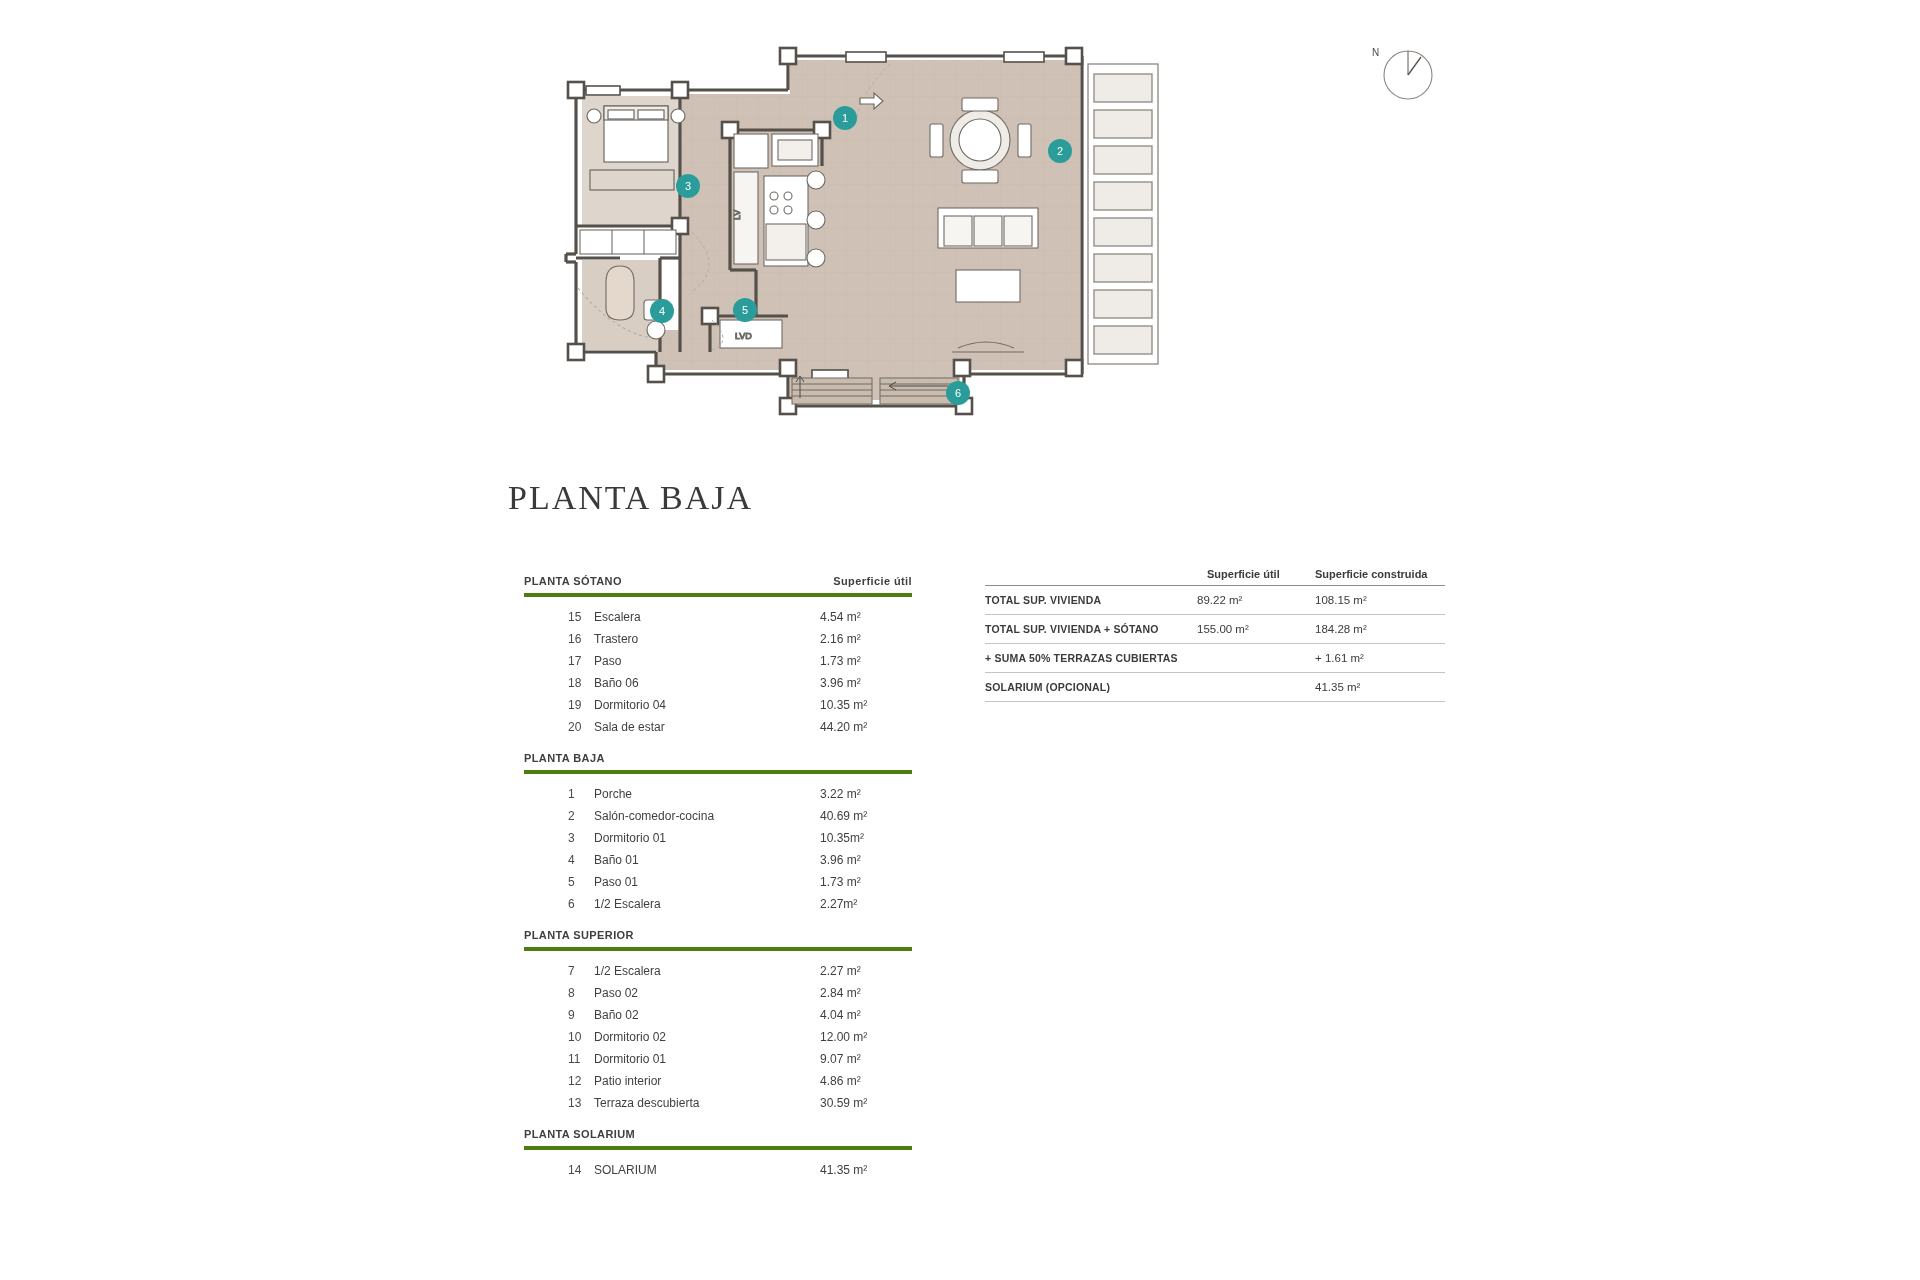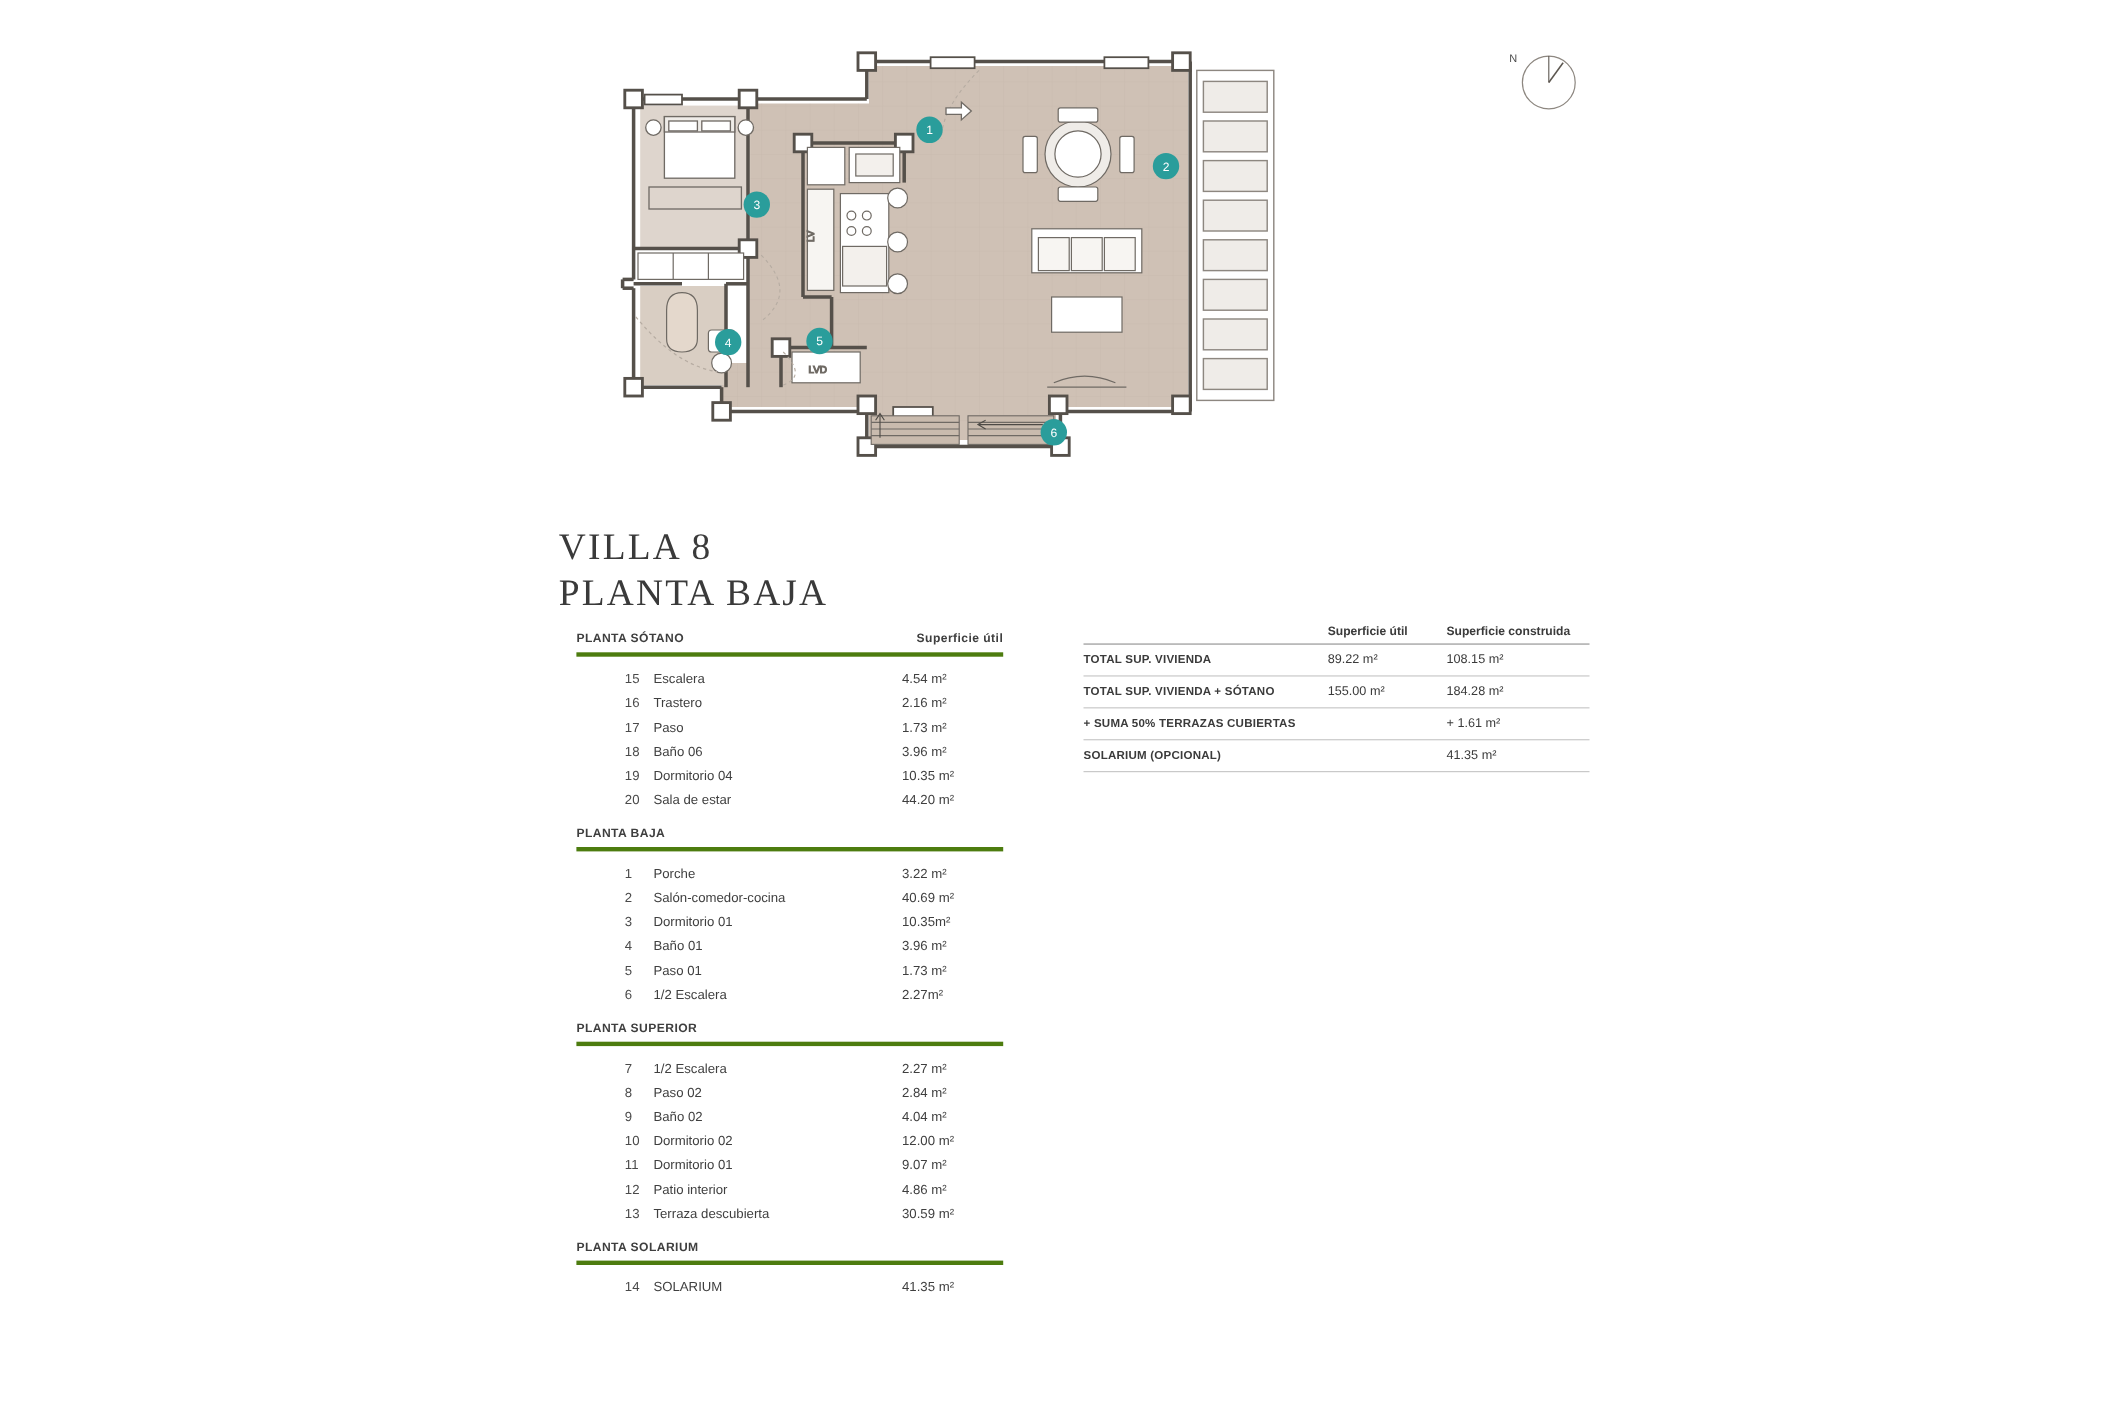--- a/index.html
+++ b/index.html
@@ -98,20 +98,21 @@
   }
   .totals-head .lbl { flex: 1; }
   .totals-head .c1 { width: 108px; text-align: left; }
   .totals-head .c2 { width: 130px; text-align: left; }
   .trow {
     display: flex;
     align-items: flex-start;
     padding: 8px 0 8px 0;
     border-top: 1px solid #c4c4c4;
     font-size: 11.5px;
+    gap: 10px;
   }
   .trow.first { border-top: 1px solid #8d8d8d; }
   .trow .lbl { flex: 1; font-weight: bold; font-size: 10.5px; letter-spacing: .2px; }
   .trow .c1 { width: 108px; flex: none; font-weight: normal; }
   .trow .c2 { width: 130px; flex: none; font-weight: normal; }
   .totals .bottom-rule { border-top: 1px solid #c4c4c4; }
 </style>
 </head>
 <body>
 
@@ -331,21 +332,20 @@
 <div class="compass">
   <svg width="90" height="70" viewBox="0 0 90 70" xmlns="http://www.w3.org/2000/svg">
     <circle cx="48" cy="35" r="24" fill="none" stroke="#8d8780" stroke-width="1.1"></circle>
     <line x1="48" y1="35" x2="61" y2="17" stroke="#5c5750" stroke-width="1.4"></line>
     <line x1="48" y1="35" x2="48" y2="11" stroke="#5c5750" stroke-width="1"></line>
     <text x="12" y="16" font-size="10" fill="#4a4a4a" font-family="Liberation Sans, sans-serif">N</text>
   </svg>
 </div>
 
 <div class="title-block">
-  <div class="title-line">VILLA 8</div>
   <div class="title-line">PLANTA BAJA</div>
 </div>
 
 <div class="schedule">
 
   <div class="sect-head">
     <span>PLANTA SÓTANO</span>
     <span class="sub">Superficie útil</span>
   </div>
   <div class="row">

